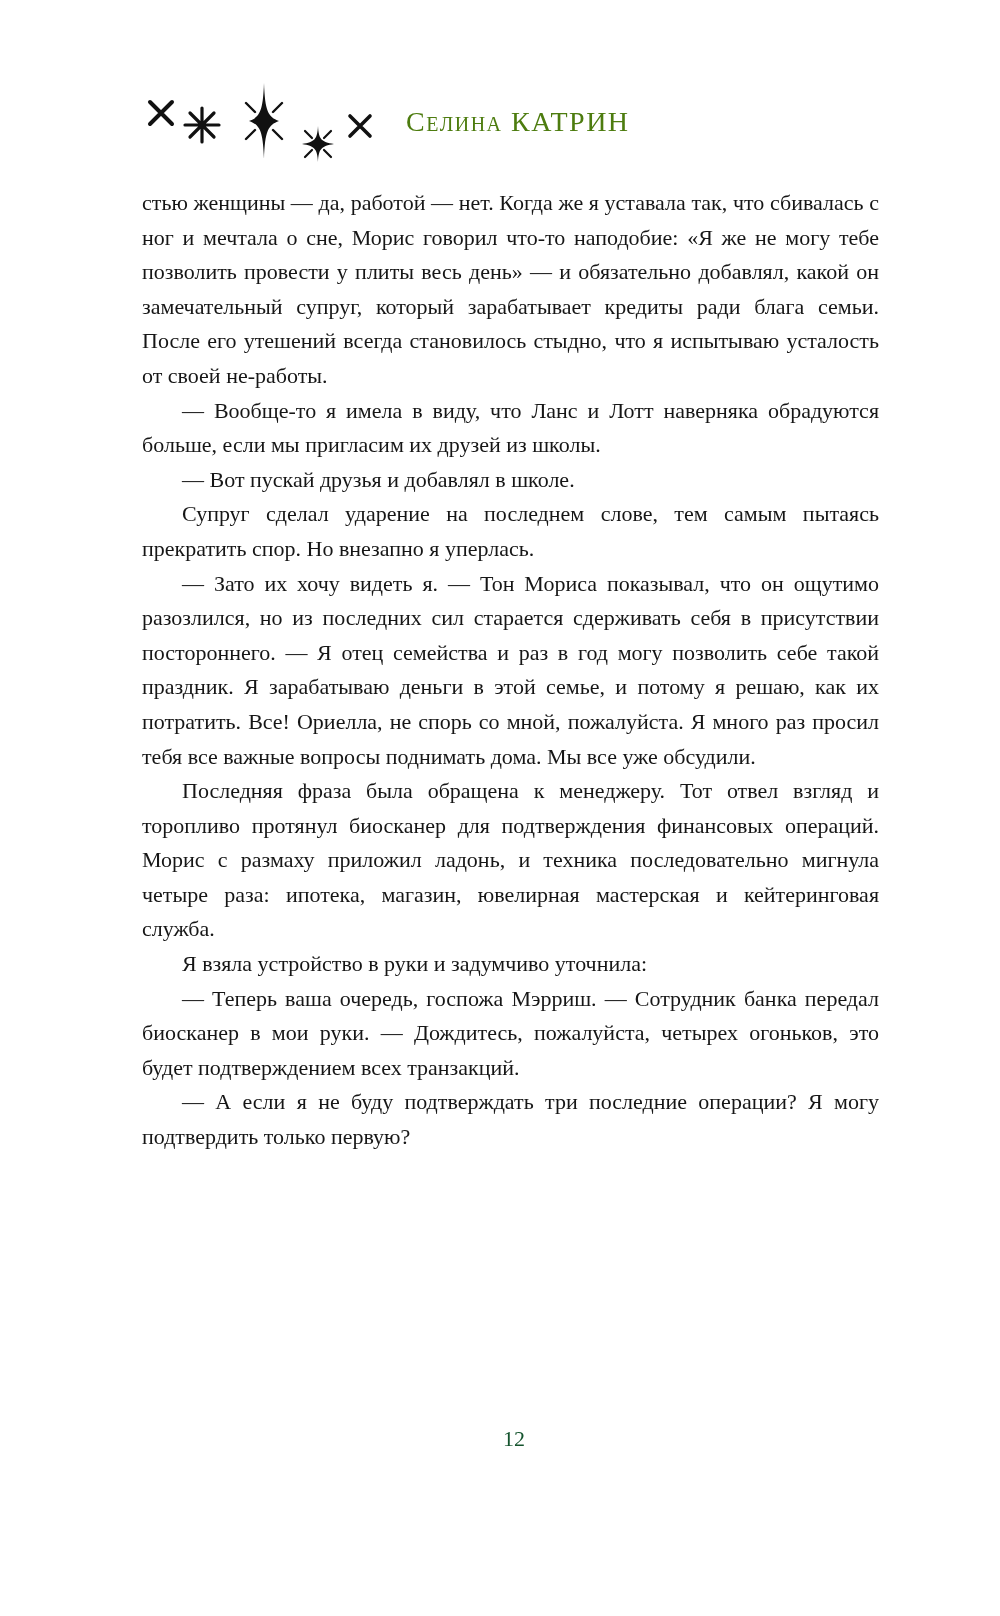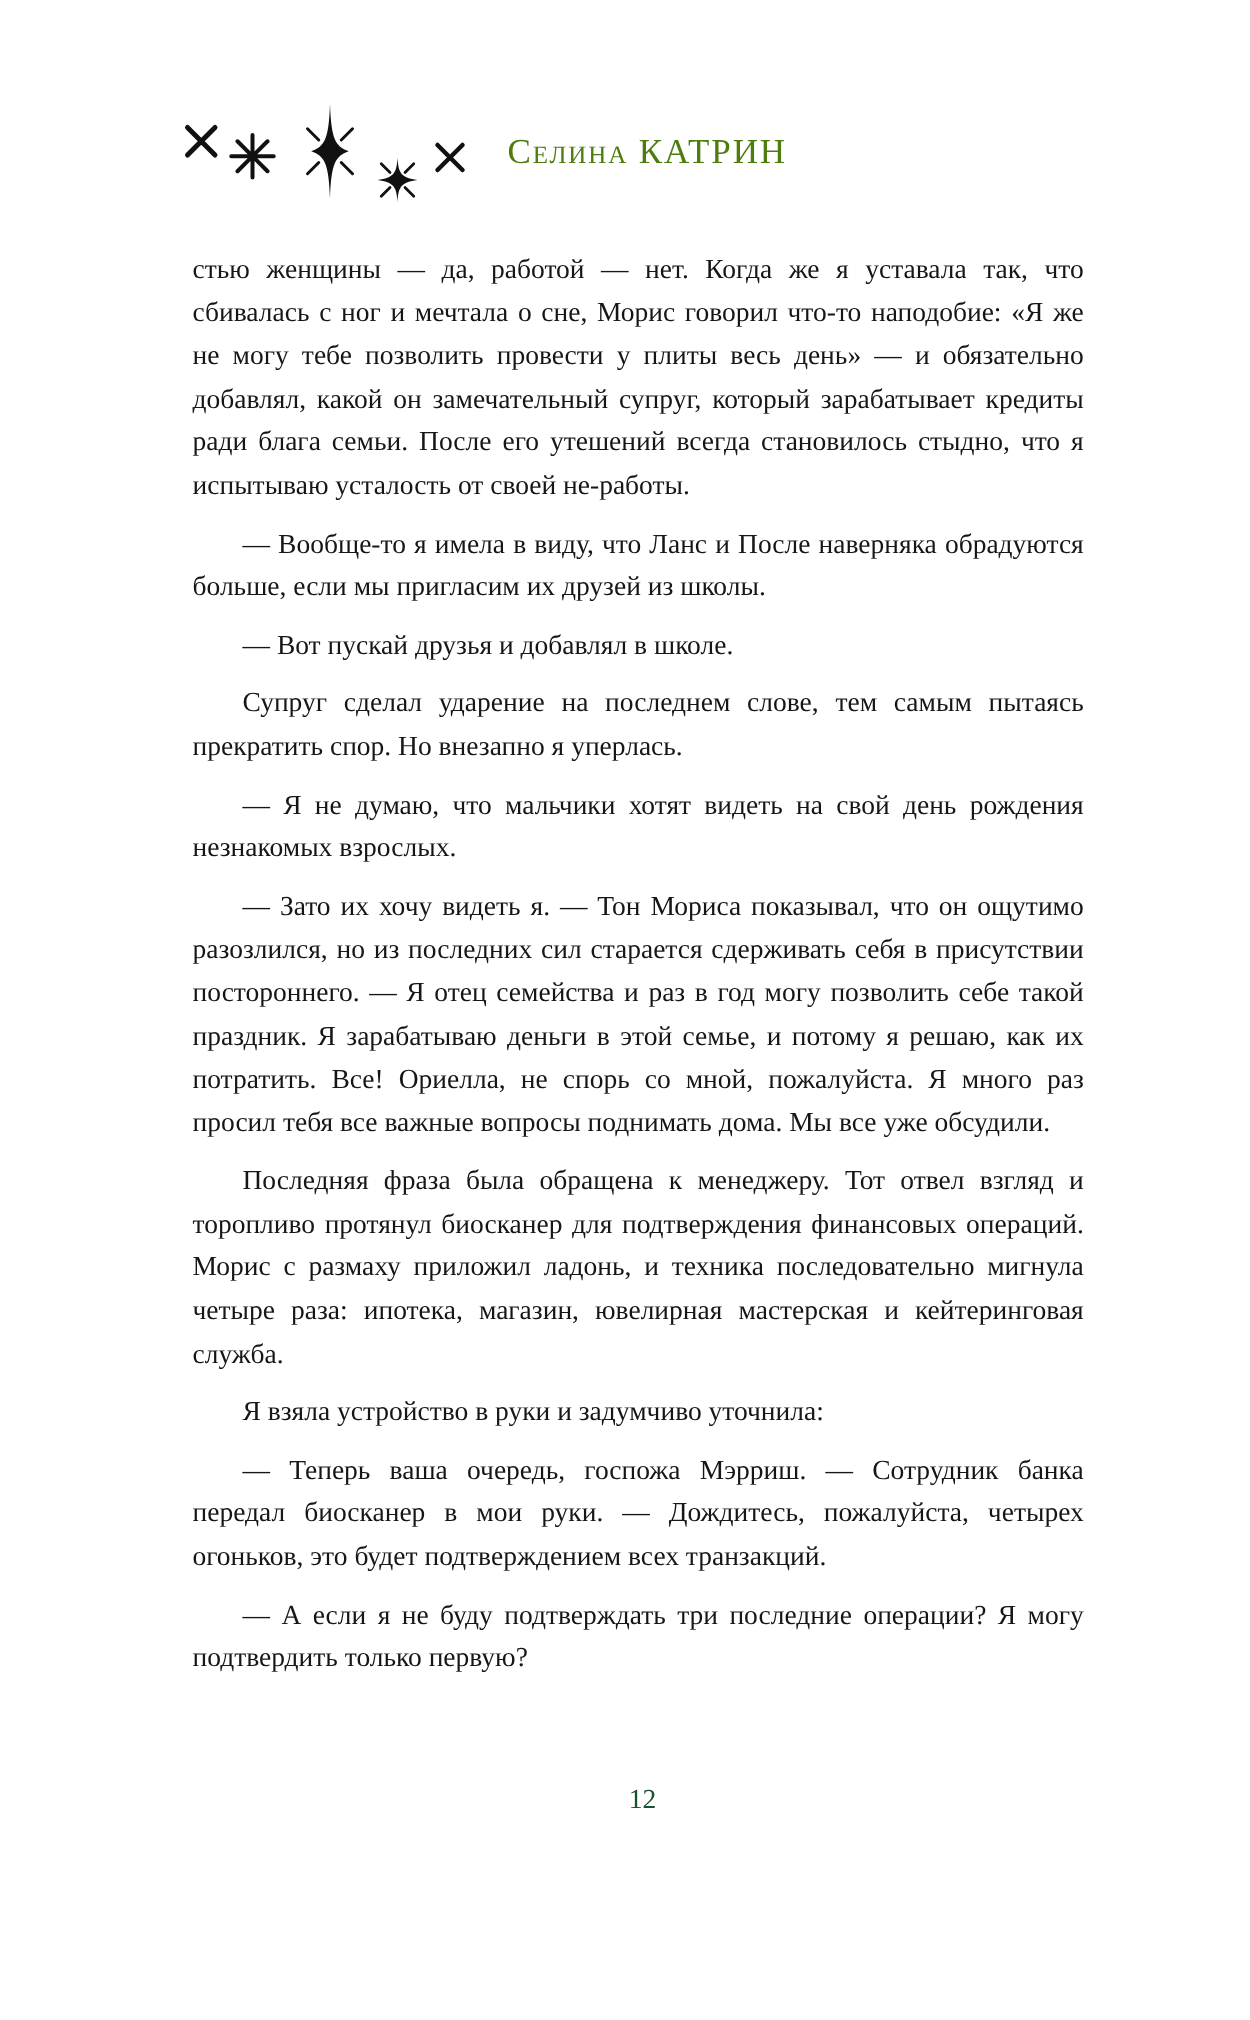--- a/index.html
+++ b/index.html
@@ -45,21 +45,21 @@
     top: 186px;
     left: 142px;
     width: 737px;
     font-size: 22px;
     line-height: 34.6px;
     text-align: justify;
     hyphens: auto;
     -webkit-hyphens: auto;
   }
   .text-block p {
-    margin: 12px;
+    margin: 0;
     padding: 0;
   }
   .text-block p.indent {
     text-indent: 40px;
   }
   .page-number {
     position: absolute;
     bottom: 164px;
     left: 14px;
     width: 100%;
@@ -86,24 +86,23 @@
       <path d="M176,44 C176.7,57 179,60 192,62 C179,64 176.7,67 176,80 C175.3,67 173,64 160,62 C173,60 175.3,57 176,44 Z" fill="#111"></path>
       <path d="M182,56 L189,49 M170,56 L163,49 M170,68 L163,75 M182,68 L189,75" stroke="#111" stroke-width="2.2" stroke-linecap="round" fill="none"></path>
 
       <path d="M208,34 L228,54 M228,34 L208,54" stroke="#111" stroke-width="3.6" stroke-linecap="round" fill="none"></path>
     </svg>
     <div class="author">Селина КАТРИН</div>
   </div>
 
   <div class="text-block">
     <p>стью женщины — да, работой — нет. Когда же я уставала так, что сбивалась с ног и мечтала о сне, Морис говорил что-то наподобие: «Я же не могу тебе позволить провести у плиты весь день» — и обязательно добавлял, какой он замечательный супруг, который зарабатывает кредиты ради блага семьи. После его утешений всегда становилось стыдно, что я испытываю усталость от своей не-работы.</p>
-    <p class="indent">— Вообще-то я имела в виду, что Ланс и После наверняка обрадуются больше, если мы пригласим их друзей из школы.</p>
+    <p class="indent">— Вообще-то я имела в виду, что Ланс и Лотт наверняка обрадуются больше, если мы пригласим их друзей из школы.</p>
     <p class="indent">— Вот пускай друзья и добавлял в школе.</p>
     <p class="indent">Супруг сделал ударение на последнем слове, тем самым пытаясь прекратить спор. Но внезапно я уперлась.</p>
-    <p class="indent">— Я не думаю, что мальчики хотят видеть на свой день рождения незнакомых взрослых.</p>
     <p class="indent">— Зато их хочу видеть я. — Тон Мориса показывал, что он ощутимо разозлился, но из последних сил старается сдерживать себя в присутствии постороннего. — Я отец семейства и раз в год могу позволить себе такой праздник. Я зарабатываю деньги в этой семье, и потому я решаю, как их потратить. Все! Ориелла, не спорь со мной, пожалуйста. Я много раз просил тебя все важные вопросы поднимать дома. Мы все уже обсудили.</p>
     <p class="indent">Последняя фраза была обращена к менеджеру. Тот отвел взгляд и торопливо протянул биосканер для подтверждения финансовых операций. Морис с размаху приложил ладонь, и техника последовательно мигнула четыре раза: ипотека, магазин, ювелирная мастерская и кейтеринговая служба.</p>
     <p class="indent">Я взяла устройство в руки и задумчиво уточнила:</p>
     <p class="indent">— Теперь ваша очередь, госпожа Мэрриш. — Сотрудник банка передал биосканер в мои руки. — Дождитесь, пожалуйста, четырех огоньков, это будет подтверждением всех транзакций.</p>
     <p class="indent">— А если я не буду подтверждать три последние операции? Я могу подтвердить только первую?</p>
   </div>
 
   <div class="page-number">12</div>
 
 </div>

